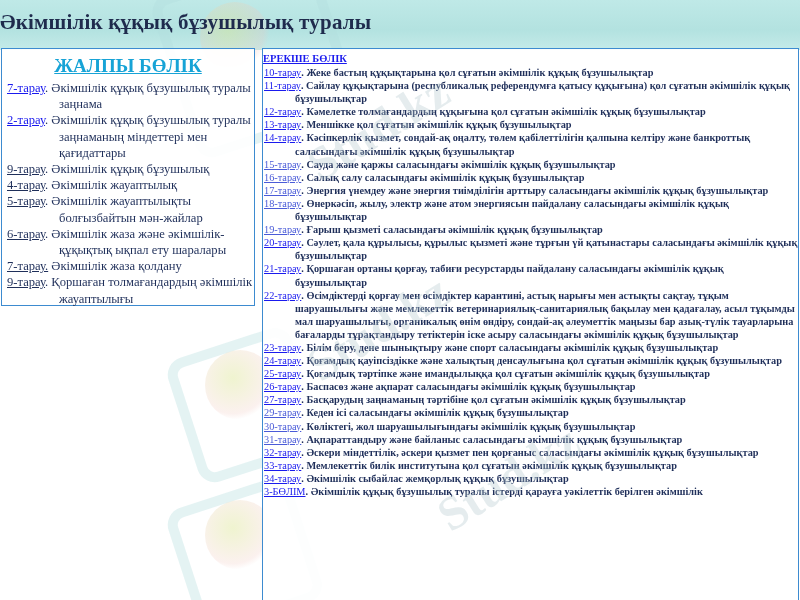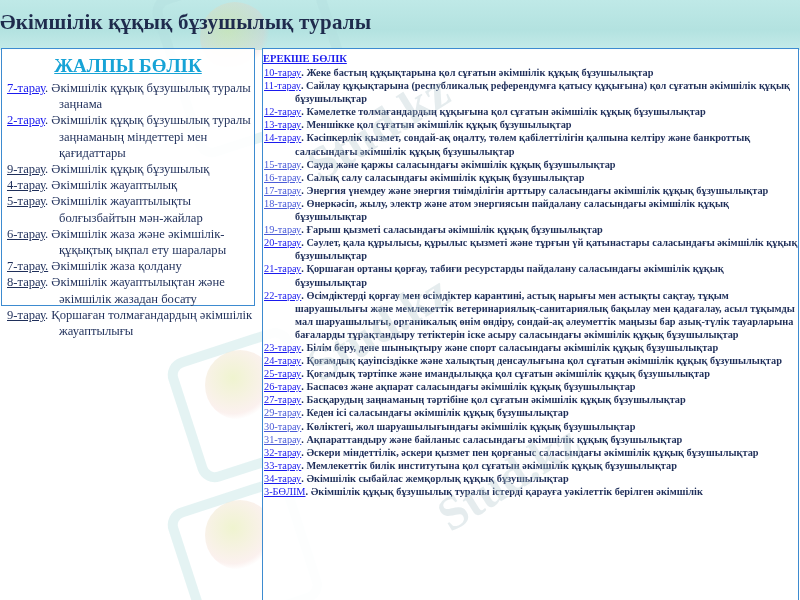--- a/index.html
+++ b/index.html
@@ -79,21 +79,20 @@
 <div class="left-panel">
   <div class="left-heading">ЖАЛПЫ БӨЛІК</div>
   <ul class="left-list" id="left-list">
       <li class="left-item"><a class="fresh">7-тарау</a><span>. Әкімшілік құқық бұзушылық туралы заңнама</span></li>
       <li class="left-item"><a class="fresh">2-тарау</a><span>. Әкімшілік құқық бұзушылық туралы заңнаманың міндеттері мен қағидаттары</span></li>
       <li class="left-item"><a class="visited">9-тарау</a><span>. Әкімшілік құқық бұзушылық</span></li>
       <li class="left-item"><a class="visited">4-тарау</a><span>. Әкімшілік жауаптылық</span></li>
       <li class="left-item"><a class="visited">5-тарау</a><span>. Әкімшілік жауаптылықты болғызбайтын мән-жайлар</span></li>
       <li class="left-item"><a class="visited">6-тарау</a><span>. Әкімшілік жаза және әкімшілік-құқықтық ықпал ету шаралары</span></li>
       <li class="left-item"><a class="visited">7-тарау.</a><span> Әкімшілік жаза қолдану</span></li>
-      <li class="left-item"><a class="visited">8-тарау</a><span>. Әкімшілік жауаптылықтан және әкімшілік жазадан босату</span></li>
       <li class="left-item"><a class="visited">9-тарау</a><span>. Қоршаған толмағандардың әкімшілік жауаптылығы</span></li>
     </ul>
 </div>
 
 <div class="right-panel">
   <div class="right-heading">ЕРЕКШЕ БӨЛІК</div>
   <ul class="right-list" id="right-list">
       <li class="right-item"><a>10-тарау</a><span>. Жеке бастың құқықтарына қол сұғатын әкімшілік құқық бұзушылықтар</span></li>
       <li class="right-item"><a>11-тарау</a><span>. Сайлау құқықтарына (республикалық референдумға қатысу құқығына) қол сұғатын әкімшілік құқық бұзушылықтар</span></li>
       <li class="right-item"><a>12-тарау</a><span>. Кәмелетке толмағандардың құқығына қол сұғатын әкімшілік құқық бұзушылықтар</span></li>

